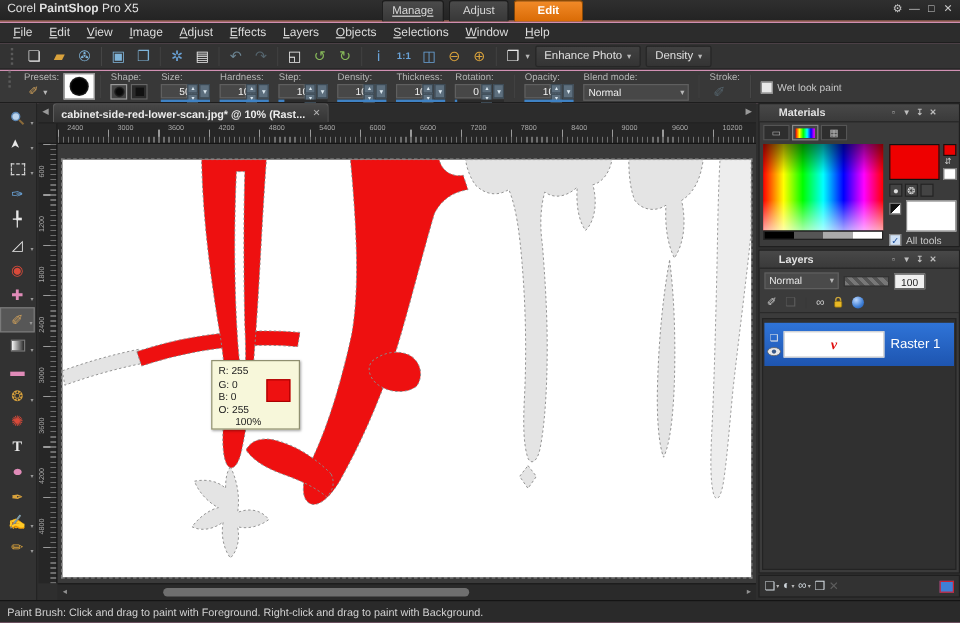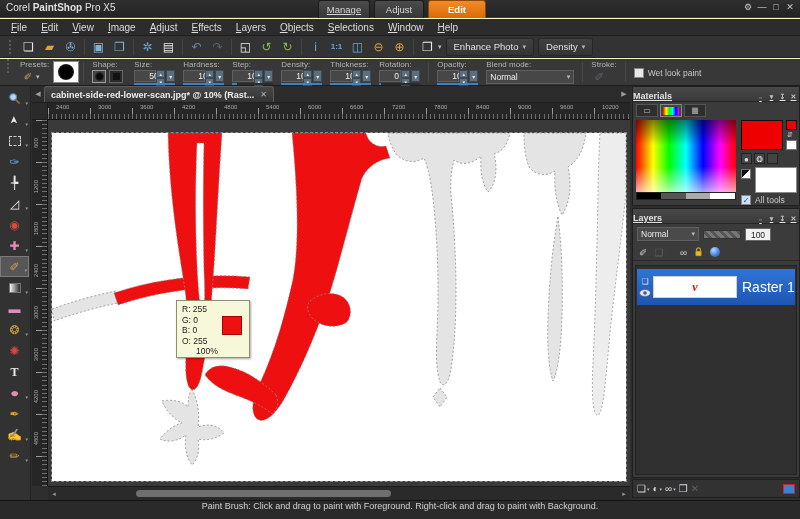--- a/index.html
+++ b/index.html
@@ -1,18 +1,18 @@
 <!DOCTYPE html>
 <html><head>
 <meta charset="utf-8">
 <style>
   * { margin:0; padding:0; box-sizing:border-box; }
   html,body { background:#1f1f1f; }
   body { font-family:"Liberation Sans", sans-serif; }
-  #app { position:relative; width:800px; height:519px; background:#fef9c3; overflow:hidden; color:#ddd; }
+  #app { position:relative; width:800px; height:519px; background:#f9a8d4; overflow:hidden; color:#ddd; }
 
   
   .titlebar { position:absolute; left:0; top:0; width:800px; height:18px;
     background:linear-gradient(#2f2f2f,#232323); border-bottom:1px solid #5c3a16; }
   .brand { position:absolute; left:6px; top:2px; font-size:10px; color:#e0e0e0; }
   .brand b { font-weight:bold; }
   .apptab { position:absolute; top:0; height:18px; text-align:center; line-height:18px;
     font-size:9.5px; color:#d8d8d8; background:linear-gradient(#4b4b4b,#373737);
     border:1px solid #1c1c1c; border-bottom:none; border-radius:3px 3px 0 0; cursor:default; }
   .apptab.active { background:linear-gradient(#f28a28,#d96b05); color:#fff; font-weight:bold; border-color:#8a4a07; }
@@ -111,22 +111,22 @@
 
   
   .tip { position:absolute; left:124px; top:167px; width:74px; height:58px; background:#f7f7da; border:1px solid #8f8f70;
     box-shadow:1px 1px 2px rgba(0,0,0,.35); color:#222; font-size:8.5px; line-height:10.5px; padding:3px 0 0 5px; }
   .tip .pct { margin-left:14px; }
   .tip-swatch { position:absolute; right:7px; top:15px; width:20px; height:19px; background:#ee1111; border:1px solid #a00; }
 
   
   .rightcol { position:absolute; left:632px; top:0; width:168px; height:414px; background:#2e2e2e; }
   .panel { position:absolute; left:0; width:168px; background:#3b3b3b; border:1px solid #1f1f1f; }
-  .ptitle { height:15px; background:linear-gradient(#484848,#3a3a3a); display:flex; align-items:flex-end;
-    padding:0 0; font-size:9px; font-weight:bold; color:#e2e2e2; border-bottom:1px solid #262626;text-decoration:underline; }
+  .ptitle { height:15px; background:linear-gradient(#484848,#3a3a3a); display:flex; align-items:center;
+    padding:0 16px; font-size:9px; font-weight:bold; color:#e2e2e2; border-bottom:1px solid #262626; }
   .ptitle .sp { flex:1; }
   .picon { font-size:7px; color:#bdbdbd; width:11px; text-align:center; }
 
   .mat-tabs { display:flex; gap:2px; padding:2px 3px; height:17px; }
   .mtab { width:22px; height:13px; background:#2e2e2e; border:1px solid #555; display:flex; align-items:center; justify-content:center; font-size:8px; color:#bbb; }
   .mtab.active { border-color:#888; background:#444; }
   .mtab .rb { width:16px; height:8px; background:linear-gradient(90deg,#f00,#ff0,#0f0,#0ff,#00f,#f0f); }
   .mat-body { position:relative; height:86px; }
   .picker { position:absolute; left:3px; top:1px; width:100px; height:72px;
     background:
@@ -153,32 +153,32 @@
   .lyr-icons .ic { font-size:10px; color:#c8c8c8; }
   .lyr-icons .dim { color:#5e5e5e; }
   .lock { width:9px; height:10px; }
   .ball { width:10px; height:10px; border-radius:50%; background:radial-gradient(circle at 35% 30%,#bcd8ff,#3f7fd6 60%,#1c4f9c); }
   .lyr-list { position:absolute; left:2px; top:56px; right:2px; bottom:2px; background:#303030; border:1px solid #232323; }
   .lyr-row { position:absolute; left:1px; right:1px; top:3px; height:36px; background:linear-gradient(#2f74d8,#1e55b0); display:flex; align-items:center; }
   .lyr-col { width:16px; display:flex; flex-direction:column; align-items:center; gap:3px; }
   .lyr-col .pg { font-size:8px; color:#e8e8e8; }
   .thumb { width:84px; height:22px; background:#fff; border:1px solid #cfcfcf; display:flex; align-items:center; justify-content:center; }
   .thumb i { color:#e01010; font-size:12px; font-weight:bold; font-style:italic; font-family:"Liberation Serif", serif; }
-  .lyr-name { font-size:14px; color:#fff; margin-left:5px; }
+  .lyr-name { font-size:11px; color:#fff; margin-left:5px; }
 
   .layersbar { position:absolute; left:632px; top:479px; width:168px; height:19px; background:#323232; border:1px solid #1f1f1f;
     display:flex; align-items:center; gap:3px; padding:0 4px; }
   .lbtn { font-size:10px; color:#cfd6dc; display:flex; align-items:center; gap:1px; }
   .lbtn .caret { font-size:5px; }
   .lbtn.dim { color:#5e5e5e; }
   .editsel-chip { width:12px; height:10px; background:#3f7fd6; border:1px solid #c23; margin-left:auto; }
 
   
   .statusbar { position:absolute; left:0; top:500px; width:800px; height:19px; background:#2a2a2a; border-top:1px solid #141414;
-    display:flex; align-items:center; justify-content:space-between; padding:0 6px;flex-direction:column; }
+    display:flex; align-items:center; justify-content:space-between; padding:0 6px; }
   .statusbar .txt { font-size:9px; color:#d2d2d2; white-space:nowrap; }
   .gripper { font-size:8px; color:#7a7a7a; margin-left:4px; }
   .statusr { display:flex; align-items:center; }
 </style>
 </head>
 <body>
 
 <div id="app">
 
   <div class="titlebar">

